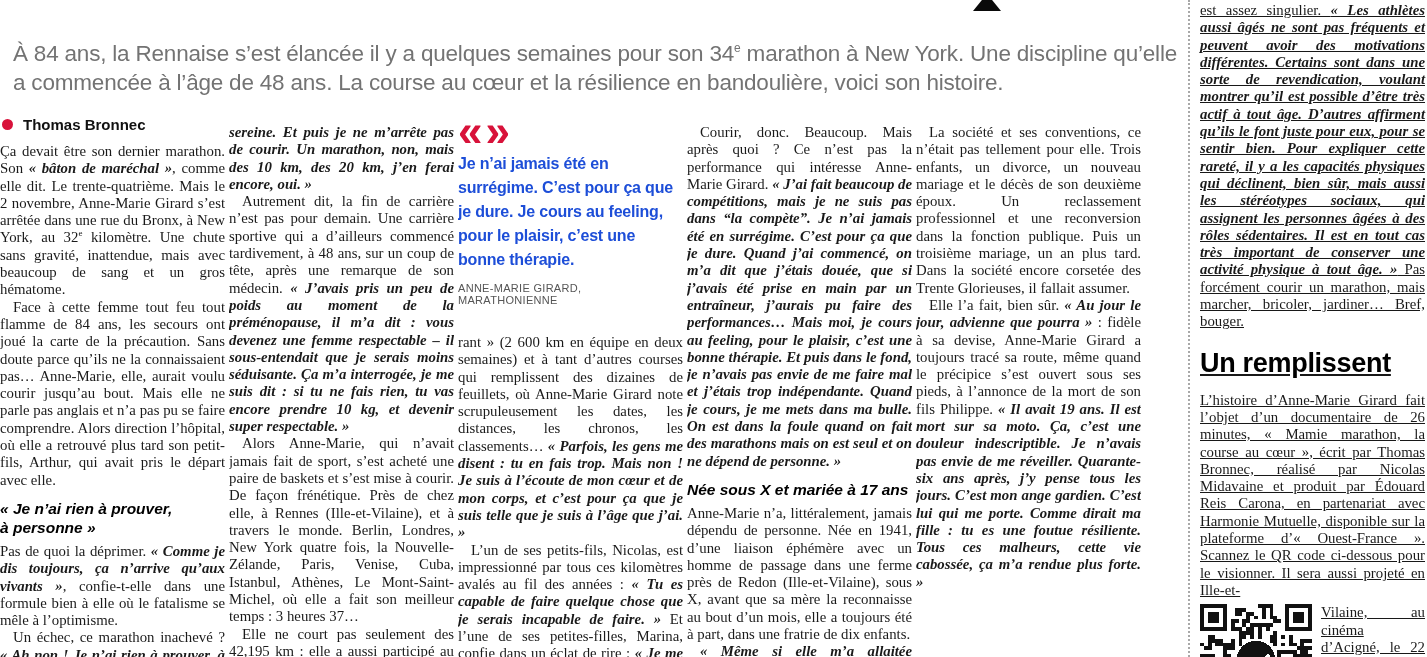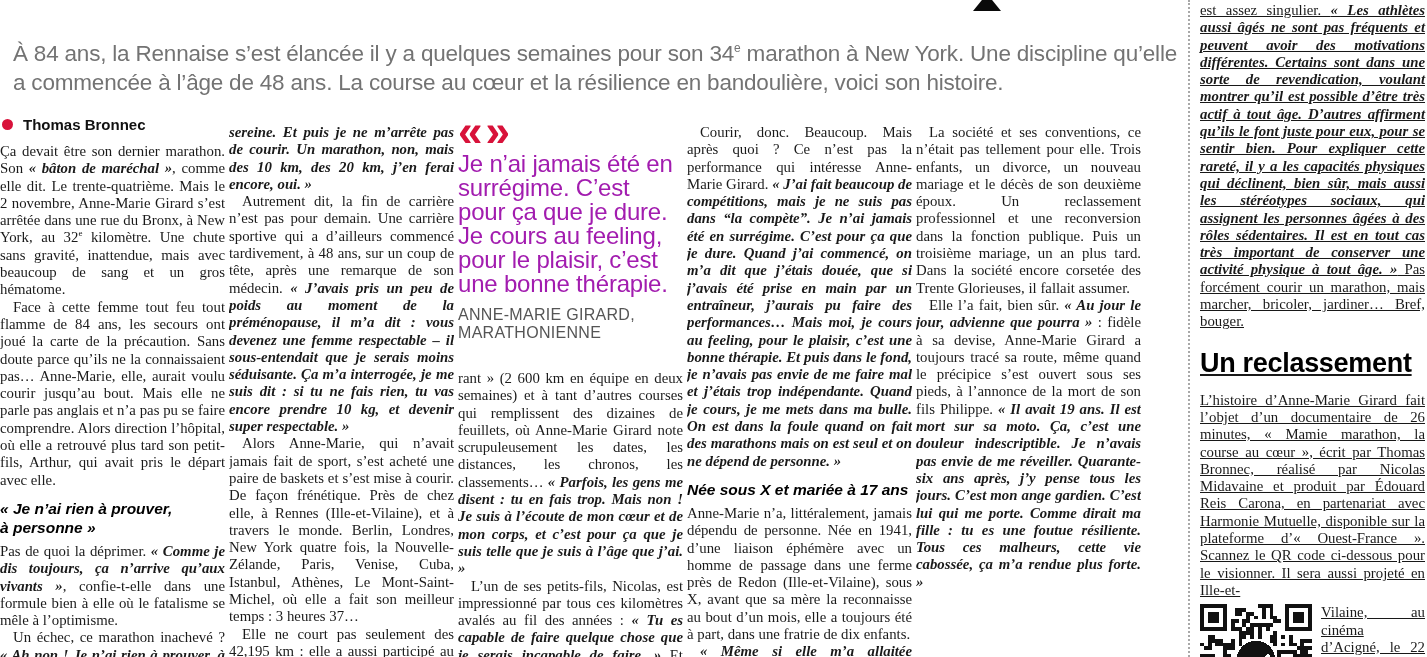--- a/index.html
+++ b/index.html
@@ -30,24 +30,24 @@
         font-family:"Liberation Sans",sans-serif;font-weight:700;font-size:15px;color:#111;}
   .dot{width:11px;height:11px;border-radius:50%;background:#d8123a;flex:0 0 11px;}
 
   .subhead{margin:10px 0 6px;font-family:"Liberation Sans",sans-serif;font-weight:700;
         font-size:15.5px;line-height:19px;color:#000;white-space:pre-line;font-style:italic;}
 
   
   .pullquote{margin-top:4px;}
   .pq-icon{font-family:"Liberation Sans",sans-serif;font-weight:700;font-size:44px;line-height:30px;
         height:36px;color:#d8123a;letter-spacing:3px;}
-  .pq-text{font-family:"Liberation Sans",sans-serif;font-weight:400;font-size:24px;line-height:24px;
-        color:#a21caf;letter-spacing:-0.2px;}
+  .pq-text{font-family:"Liberation Sans",sans-serif;font-weight:700;font-size:16px;line-height:24px;
+        color:#1d4ed8;letter-spacing:-0.2px;}
   .pq-attr{margin-top:10px;margin-bottom:28px;font-family:"Liberation Sans",sans-serif;
-        font-size:16px;letter-spacing:0.3px;color:#555;}
+        font-size:11px;letter-spacing:0.3px;color:#555;}
 
   
   .sidebar{position:absolute;left:1188px;top:0;width:239px;height:657px;box-sizing:border-box;
         padding:2px 2px 0 10px;border-left:2px dotted #a8a8a8;overflow:hidden;text-decoration:underline;}
   .doc-heading{margin:17px 0 13px;font-family:"Liberation Sans",sans-serif;font-weight:700;
         font-size:27px;letter-spacing:-0.3px;color:#000;}
   .qr-row{display:flex;gap:9px;margin-top:5px;}
   .qr{flex:0 0 112px;width:112px;height:112px;}
   .qr svg{width:112px;height:112px;display:block;}
   .qr-side{flex:1;}
@@ -102,21 +102,21 @@
 
     <div class="col pad-top">
       <p class="body indent"><span>La société et ses conventions, ce n’était pas tellement pour elle. Trois enfants, un divorce, un nouveau mariage et le décès de son deuxième époux. Un reclassement professionnel et une reconversion dans la fonction publique. Puis un troisième mariage, un an plus tard. Dans la société encore corsetée des Trente Glorieuses, il fallait assumer.</span></p>
       <p class="body indent"><span>Elle l’a fait, bien sûr. </span><span class="seg-bi">« Au jour le jour, advienne que pourra »</span><span> : fidèle à sa devise, Anne-Marie Girard a toujours tracé sa route, même quand le précipice s’est ouvert sous ses pieds, à l’annonce de la mort de son fils Philippe. </span><span class="seg-bi">« Il avait 19 ans. Il est mort sur sa moto. Ça, c’est une douleur indescriptible. Je n’avais pas envie de me réveiller. Quarante-six ans après, j’y pense tous les jours. C’est mon ange gardien. C’est lui qui me porte. Comme dirait ma fille : tu es une foutue résiliente. Tous ces malheurs, cette vie cabossée, ça m’a rendue plus forte. »</span></p>
     </div>
 
   </div>
 
   <aside class="sidebar">
     <p class="body"><span>est assez singulier. </span><span class="seg-bi">« Les athlètes aussi âgés ne sont pas fréquents et peuvent avoir des motivations différentes. Certains sont dans une sorte de revendication, voulant montrer qu’il est possible d’être très actif à tout âge. D’autres affirment qu’ils le font juste pour eux, pour se sentir bien. Pour expliquer cette rareté, il y a les capacités physiques qui déclinent, bien sûr, mais aussi les stéréotypes sociaux, qui assignent les personnes âgées à des rôles sédentaires. Il est en tout cas très important de conserver une activité physique à tout âge. »</span><span> Pas forcément courir un marathon, mais marcher, bricoler, jardiner… Bref, bouger.</span></p>
-    <h2 class="doc-heading">Un reclassement</h2>
+    <h2 class="doc-heading">Un remplissent</h2>
     <p class="body"><span>L’histoire d’Anne-Marie Girard fait l’objet d’un documentaire de 26 minutes, « Mamie marathon, la course au cœur », écrit par Thomas Bronnec, réalisé par Nicolas Midavaine et produit par Édouard Reis Carona, en partenariat avec Harmonie Mutuelle, disponible sur la plateforme d’« Ouest-France ». Scannez le QR code ci-dessous pour le visionner. Il sera aussi projeté en Ille-et-</span></p>
     <div class="qr-row">
       <div class="qr">
         <svg viewBox="0 0 29 29" shape-rendering="crispEdges" aria-hidden="true">
           <path id="qr-noise" fill="#111" d="M15 0h1v1h-1zM16 0h1v1h-1zM17 0h1v1h-1zM18 0h1v1h-1zM9 1h1v1h-1zM10 1h1v1h-1zM11 1h1v1h-1zM16 1h1v1h-1zM18 1h1v1h-1zM9 2h1v1h-1zM10 2h1v1h-1zM12 2h1v1h-1zM13 2h1v1h-1zM16 2h1v1h-1zM18 2h1v1h-1zM12 3h1v1h-1zM14 3h1v1h-1zM16 3h1v1h-1zM18 3h1v1h-1zM19 3h1v1h-1zM8 4h1v1h-1zM9 4h1v1h-1zM11 4h1v1h-1zM12 4h1v1h-1zM19 4h1v1h-1zM20 4h1v1h-1zM8 5h1v1h-1zM11 5h1v1h-1zM13 5h1v1h-1zM14 5h1v1h-1zM15 5h1v1h-1zM16 5h1v1h-1zM17 5h1v1h-1zM18 5h1v1h-1zM8 6h1v1h-1zM9 6h1v1h-1zM10 6h1v1h-1zM12 6h1v1h-1zM13 6h1v1h-1zM15 6h1v1h-1zM17 6h1v1h-1zM10 7h1v1h-1zM11 7h1v1h-1zM12 7h1v1h-1zM13 7h1v1h-1zM15 7h1v1h-1zM19 7h1v1h-1zM2 8h1v1h-1zM3 8h1v1h-1zM10 8h1v1h-1zM11 8h1v1h-1zM13 8h1v1h-1zM15 8h1v1h-1zM18 8h1v1h-1zM19 8h1v1h-1zM21 8h1v1h-1zM23 8h1v1h-1zM2 9h1v1h-1zM3 9h1v1h-1zM4 9h1v1h-1zM5 9h1v1h-1zM8 9h1v1h-1zM10 9h1v1h-1zM18 9h1v1h-1zM19 9h1v1h-1zM23 9h1v1h-1zM26 9h1v1h-1zM27 9h1v1h-1zM28 9h1v1h-1zM0 10h1v1h-1zM2 10h1v1h-1zM4 10h1v1h-1zM5 10h1v1h-1zM6 10h1v1h-1zM7 10h1v1h-1zM8 10h1v1h-1zM10 10h1v1h-1zM19 10h1v1h-1zM21 10h1v1h-1zM23 10h1v1h-1zM24 10h1v1h-1zM26 10h1v1h-1zM1 11h1v1h-1zM2 11h1v1h-1zM6 11h1v1h-1zM7 11h1v1h-1zM8 11h1v1h-1zM25 11h1v1h-1zM26 11h1v1h-1zM27 11h1v1h-1zM28 11h1v1h-1zM6 12h1v1h-1zM20 12h1v1h-1zM21 12h1v1h-1zM22 12h1v1h-1zM23 12h1v1h-1zM24 12h1v1h-1zM26 12h1v1h-1zM27 12h1v1h-1zM0 13h1v1h-1zM1 13h1v1h-1zM2 13h1v1h-1zM3 13h1v1h-1zM6 13h1v1h-1zM7 13h1v1h-1zM20 13h1v1h-1zM24 13h1v1h-1zM25 13h1v1h-1zM26 13h1v1h-1zM27 13h1v1h-1zM28 13h1v1h-1zM1 14h1v1h-1zM4 14h1v1h-1zM5 14h1v1h-1zM6 14h1v1h-1zM7 14h1v1h-1zM20 14h1v1h-1zM23 14h1v1h-1zM25 14h1v1h-1zM27 14h1v1h-1zM2 15h1v1h-1zM6 15h1v1h-1zM7 15h1v1h-1zM20 15h1v1h-1zM21 15h1v1h-1zM22 15h1v1h-1zM24 15h1v1h-1zM25 15h1v1h-1zM27 15h1v1h-1zM28 15h1v1h-1zM2 16h1v1h-1zM6 16h1v1h-1zM22 16h1v1h-1zM23 16h1v1h-1zM27 16h1v1h-1zM0 17h1v1h-1zM4 17h1v1h-1zM7 17h1v1h-1zM8 17h1v1h-1zM19 17h1v1h-1zM21 17h1v1h-1zM26 17h1v1h-1zM27 17h1v1h-1zM6 18h1v1h-1zM8 18h1v1h-1zM10 18h1v1h-1zM19 18h1v1h-1zM20 18h1v1h-1zM21 18h1v1h-1zM22 18h1v1h-1zM25 18h1v1h-1zM26 18h1v1h-1zM27 18h1v1h-1zM28 18h1v1h-1zM0 19h1v1h-1zM1 19h1v1h-1zM2 19h1v1h-1zM3 19h1v1h-1zM7 19h1v1h-1zM8 19h1v1h-1zM9 19h1v1h-1zM10 19h1v1h-1zM17 19h1v1h-1zM18 19h1v1h-1zM20 19h1v1h-1zM21 19h1v1h-1zM24 19h1v1h-1zM27 19h1v1h-1zM0 20h1v1h-1zM3 20h1v1h-1zM5 20h1v1h-1zM6 20h1v1h-1zM9 20h1v1h-1zM11 20h1v1h-1zM14 20h1v1h-1zM15 20h1v1h-1zM17 20h1v1h-1zM20 20h1v1h-1zM22 20h1v1h-1zM23 20h1v1h-1zM25 20h1v1h-1zM13 21h1v1h-1zM14 21h1v1h-1zM15 21h1v1h-1zM16 21h1v1h-1zM17 21h1v1h-1zM18 21h1v1h-1zM25 21h1v1h-1zM26 21h1v1h-1zM8 22h1v1h-1zM12 22h1v1h-1zM13 22h1v1h-1zM16 22h1v1h-1zM20 22h1v1h-1zM21 22h1v1h-1zM24 22h1v1h-1zM25 22h1v1h-1zM9 23h1v1h-1zM10 23h1v1h-1zM11 23h1v1h-1zM16 23h1v1h-1zM17 23h1v1h-1zM18 23h1v1h-1zM19 23h1v1h-1zM23 23h1v1h-1zM24 23h1v1h-1zM27 23h1v1h-1zM10 24h1v1h-1zM12 24h1v1h-1zM13 24h1v1h-1zM15 24h1v1h-1zM16 24h1v1h-1zM17 24h1v1h-1zM22 24h1v1h-1zM25 24h1v1h-1zM26 24h1v1h-1zM28 24h1v1h-1zM9 25h1v1h-1zM10 25h1v1h-1zM11 25h1v1h-1zM12 25h1v1h-1zM13 25h1v1h-1zM14 25h1v1h-1zM15 25h1v1h-1zM16 25h1v1h-1zM18 25h1v1h-1zM19 25h1v1h-1zM21 25h1v1h-1zM23 25h1v1h-1zM26 25h1v1h-1zM16 26h1v1h-1zM17 26h1v1h-1zM18 26h1v1h-1zM19 26h1v1h-1zM22 26h1v1h-1zM24 26h1v1h-1zM26 26h1v1h-1zM10 27h1v1h-1zM11 27h1v1h-1zM12 27h1v1h-1zM15 27h1v1h-1zM19 27h1v1h-1zM21 27h1v1h-1zM16 28h1v1h-1zM18 28h1v1h-1zM22 28h1v1h-1zM23 28h1v1h-1zM25 28h1v1h-1zM27 28h1v1h-1zM28 28h1v1h-1z"></path>
           <g fill="#111">
             <path fill-rule="evenodd" d="M0 0h7v7H0zM1 1h5v5H1z"></path>
             <rect x="2" y="2" width="3" height="3"></rect>
             <path fill-rule="evenodd" d="M22 0h7v7h-7zM23 1h5v5h-5z"></path>
             <rect x="24" y="2" width="3" height="3"></rect>

